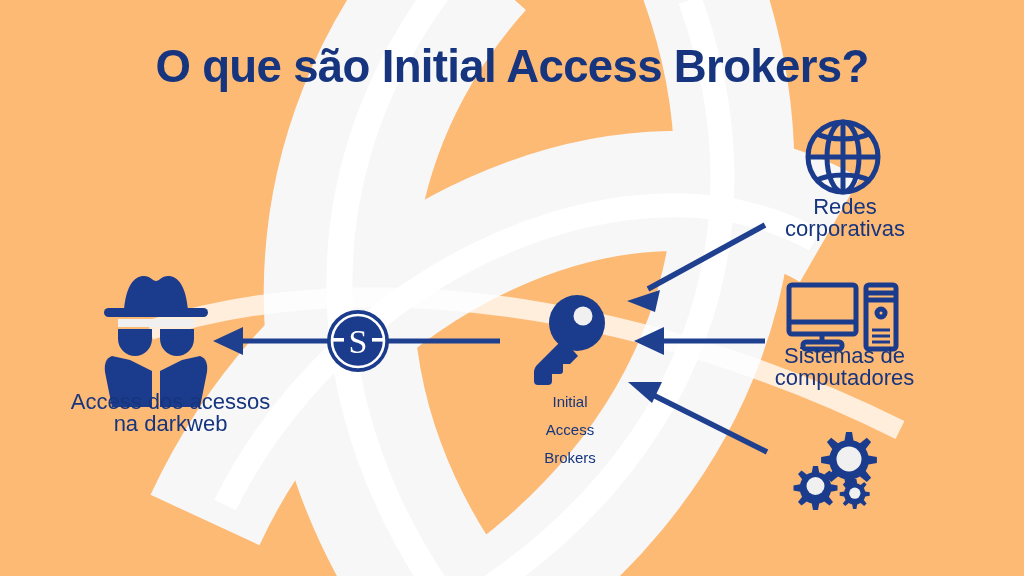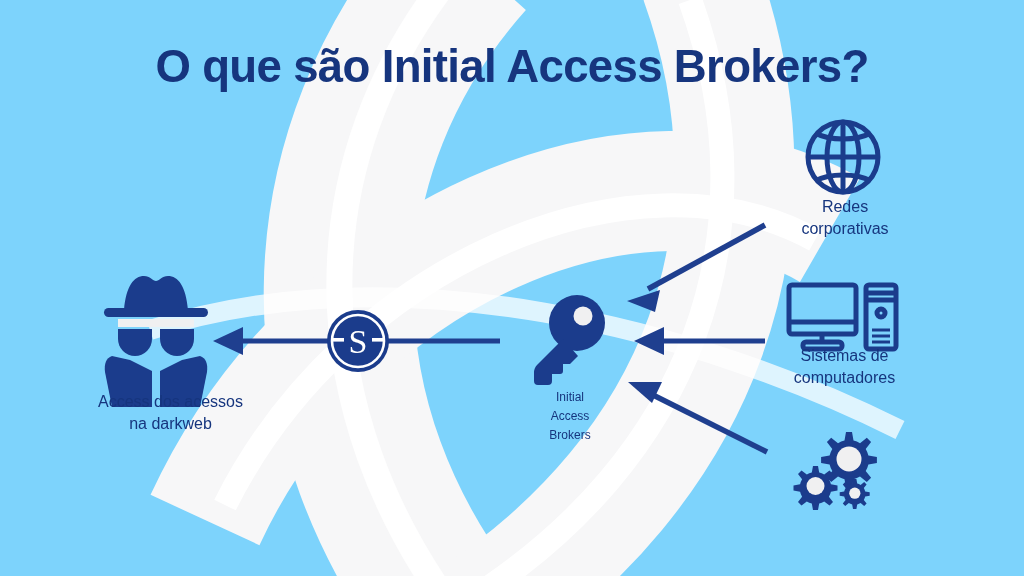--- a/index.html
+++ b/index.html
@@ -4,21 +4,21 @@
 <style>
   html, body {
     margin: 0;
     padding: 0;
     background: #ffffff;
   }
   #canvas {
     position: relative;
     width: 1024px;
     height: 576px;
-    background: #7dd3fc;
+    background: #fdba74;
     overflow: hidden;
     font-family: "Liberation Sans", sans-serif;
   }
 
   
   #watermark {
     position: absolute;
     left: 0; top: 0;
     width: 1024px; height: 576px;
     pointer-events: none;
@@ -45,28 +45,28 @@
     position: absolute;
     left: 0; top: 0;
     width: 1024px; height: 576px;
   }
 
   
   .label {
     position: absolute;
     color: #16357e;
     font-family: "Liberation Sans", sans-serif;
-    font-size: 16px;
+    font-size: 22px;
     line-height: 22px;
     text-align: center;
     white-space: pre-line;
   }
   .label.small {
-    font-size: 12px;
-    line-height: 19px;
+    font-size: 15px;
+    line-height: 28px;
   }
 
   #label-darkweb {
     left: 28px;
     top: 391px;
     width: 285px;
   }
   #label-center {
     left: 500px;
     top: 388px;

